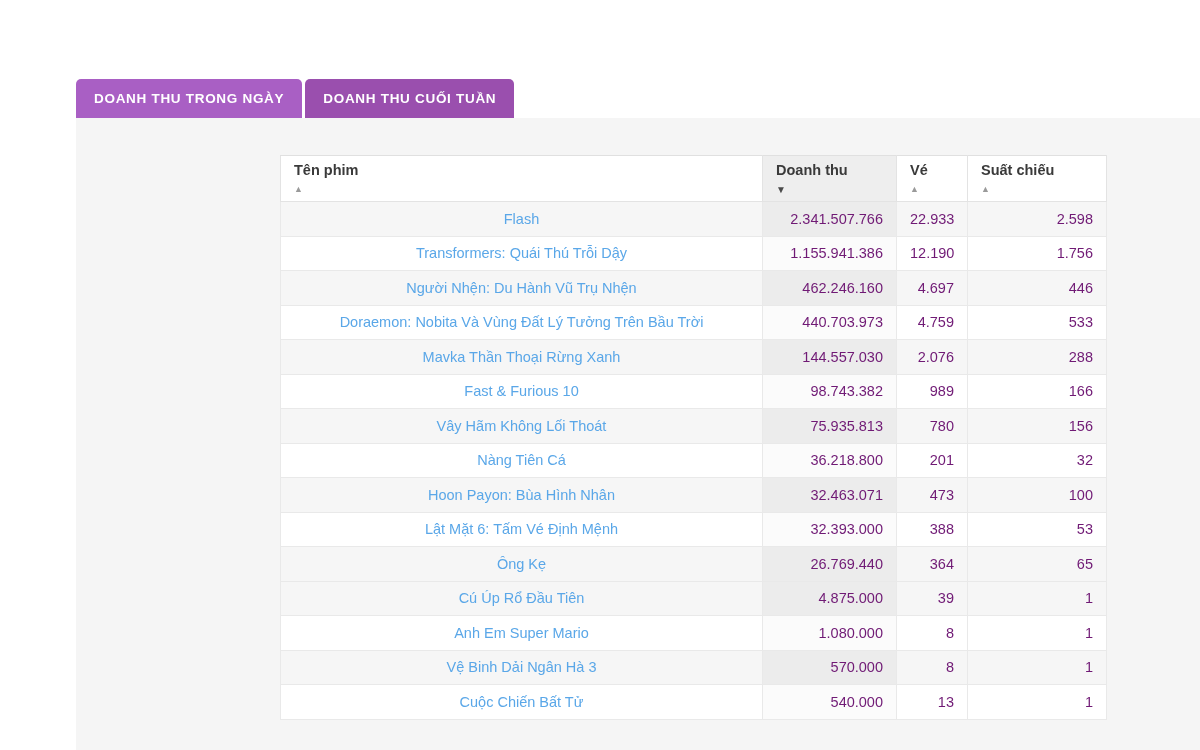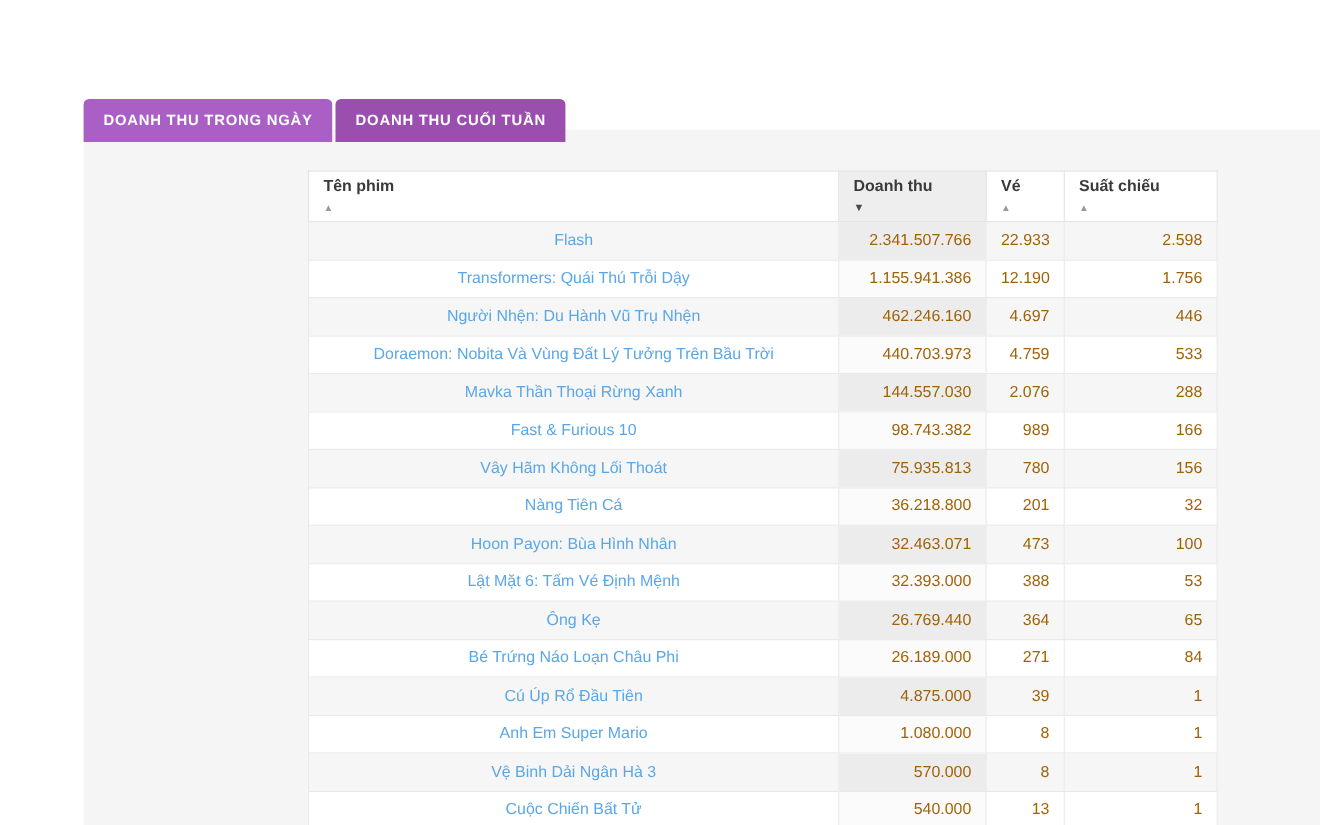--- a/index.html
+++ b/index.html
@@ -17,21 +17,21 @@
     position: relative;
     width: 1200px;
     height: 750px;
     background: #ffffff;
   }
 
   
   .tabbar {
     position: absolute;
     left: 76px;
-    top: 90px;
+    top: 79px;
     height: 39px;
     display: flex;
     align-items: flex-end;
     gap: 3px;
     z-index: 3;
   }
 
   .tab {
     height: 39px;
     display: flex;
@@ -129,21 +129,21 @@
     color: #333333;
     white-space: nowrap;
     overflow: hidden;
     vertical-align: middle;
   }
   table.data tbody td.name {
     color: #5aa7e8;
     text-align: center;
     cursor: pointer;
   }
-  table.data tbody td.num { text-align: right; color: #a16207; }
+  table.data tbody td.num { text-align: right; color: #701a75; }
 
   table.data tbody tr.odd td { background: #f6f6f6; }
   table.data tbody tr.even td { background: #ffffff; }
   table.data tbody tr.odd td.rev { background: #ececec; }
   table.data tbody tr.even td.rev { background: #fbfbfb; }
 </style>
 </head>
 <body>
 
 <div id="page">
@@ -251,26 +251,20 @@
             <td class="num rev">32.393.000</td>
             <td class="num">388</td>
             <td class="num">53</td>
           </tr>
           <tr class="odd">
             <td class="name">Ông Kẹ</td>
             <td class="num rev">26.769.440</td>
             <td class="num">364</td>
             <td class="num">65</td>
           </tr>
-          <tr class="even">
-            <td class="name">Bé Trứng Náo Loạn Châu Phi</td>
-            <td class="num rev">26.189.000</td>
-            <td class="num">271</td>
-            <td class="num">84</td>
-          </tr>
           <tr class="odd">
             <td class="name">Cú Úp Rổ Đầu Tiên</td>
             <td class="num rev">4.875.000</td>
             <td class="num">39</td>
             <td class="num">1</td>
           </tr>
           <tr class="even">
             <td class="name">Anh Em Super Mario</td>
             <td class="num rev">1.080.000</td>
             <td class="num">8</td>

